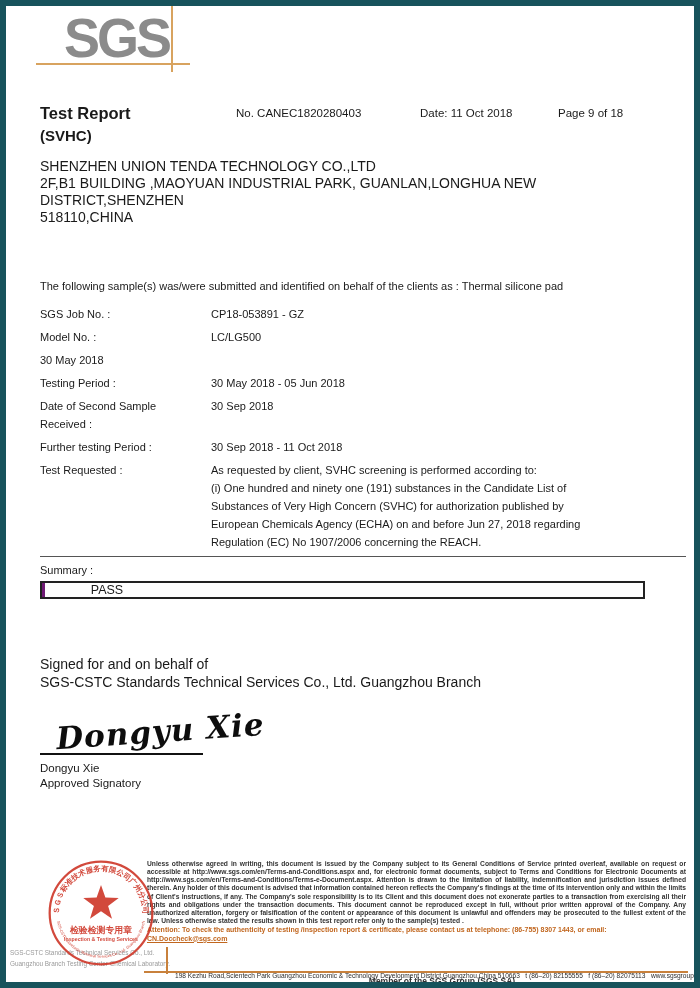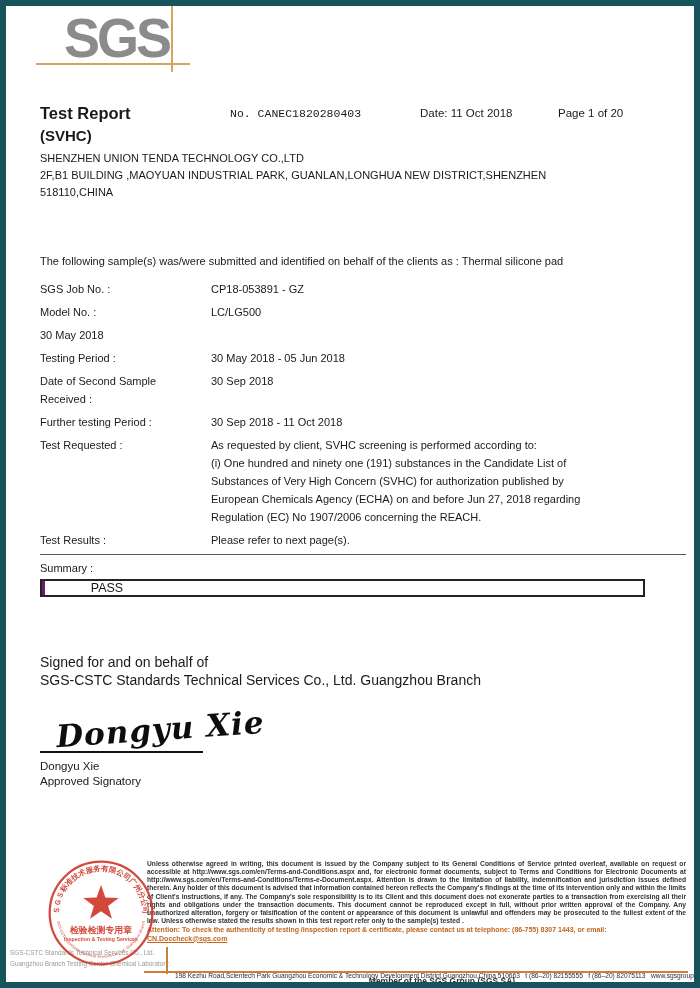--- a/index.html
+++ b/index.html
@@ -22,26 +22,26 @@
     letter-spacing:-3px; transform:scaleY(1.04);
     font-family:"Liberation Sans", sans-serif;
   }
   .logo-hline { position:absolute; left:30px; top:57px; width:154px; height:2px; background:#d8a35f; }
   .logo-vline { position:absolute; left:165px; top:-6px; width:2px; height:72px; background:#d8a35f; }
 
   
   .header-row { position:relative; height:48px; margin:0 10px 0 34px; }
   .hdr-title   { position:absolute; left:0;   top:2px; font-size:16.5px; font-weight:bold; }
   .hdr-sub     { position:absolute; left:0;   top:25px; font-size:15px; font-weight:bold; }
-  .hdr-no      { position:absolute; left:190px; top:5px; font-size:11.5px;font-family:Liberation Mono, monospace; }
+  .hdr-no      { position:absolute; left:196px; top:5px; font-size:11.5px; }
   .hdr-date    { position:absolute; left:380px; top:5px; font-size:11.5px; }
   .hdr-page    { position:absolute; left:518px; top:5px; font-size:11.5px; }
 
   
-  .client { margin:0 14px 0 34px; font-size:11px; line-height:17px; }
+  .client { margin:8px 14px 0 34px; font-size:14px; line-height:17px; }
 
   
   .intro { margin:54px 10px 0 34px; font-size:11px; }
   .fields { margin:13px 10px 0 34px; }
   .field-row { display:flex; margin-bottom:5px; }
   .field-label { width:171px; flex-shrink:0; font-size:11px; line-height:18px; white-space:pre-line; }
   .field-value { flex:1; font-size:11px; line-height:18px; white-space:pre-line; }
 
   
   .divider { margin:2px 8px 0 34px; border-top:1px solid #555; }
@@ -99,21 +99,21 @@
   <div class="sgs-logo">SGS</div>
   <div class="logo-hline"></div>
   <div class="logo-vline"></div>
 </div>
 
 <div class="header-row">
   <span class="hdr-title">Test Report</span>
   <span class="hdr-sub">(SVHC)</span>
   <span class="hdr-no">No. CANEC1820280403</span>
   <span class="hdr-date">Date: 11 Oct 2018</span>
-  <span class="hdr-page">Page 1 of 20</span>
+  <span class="hdr-page">Page 9 of 18</span>
 </div>
 
 <div class="client">
   <div>SHENZHEN UNION TENDA TECHNOLOGY CO.,LTD</div>
   <div>2F,B1 BUILDING ,MAOYUAN INDUSTRIAL PARK, GUANLAN,LONGHUA NEW DISTRICT,SHENZHEN</div>
   <div>518110,CHINA</div>
 </div>
 
 <div class="intro">The following sample(s) was/were submitted and identified on behalf of the clients as : Thermal silicone pad</div>
 
@@ -142,24 +142,20 @@
     <div class="field-label">Further testing Period :</div>
     <div class="field-value">30 Sep 2018 - 11 Oct 2018</div>
   </div>
   <div class="field-row">
     <div class="field-label">Test Requested :</div>
     <div class="field-value">As requested by client, SVHC screening is performed according to:
 (i) One hundred and ninety one (191) substances in the Candidate List of
 Substances of Very High Concern (SVHC) for authorization published by
 European Chemicals Agency (ECHA) on and before Jun 27, 2018 regarding
 Regulation (EC) No 1907/2006 concerning the REACH.</div>
-  </div>
-  <div class="field-row">
-    <div class="field-label">Test Results :</div>
-    <div class="field-value">Please refer to next page(s).</div>
   </div>
 </div>
 
 <div class="divider"></div>
 <div class="summary-heading">Summary :</div>
 <div class="summary-table">
   <div class="summary-result">PASS</div>
 </div>
 
 <div class="signed-block">

